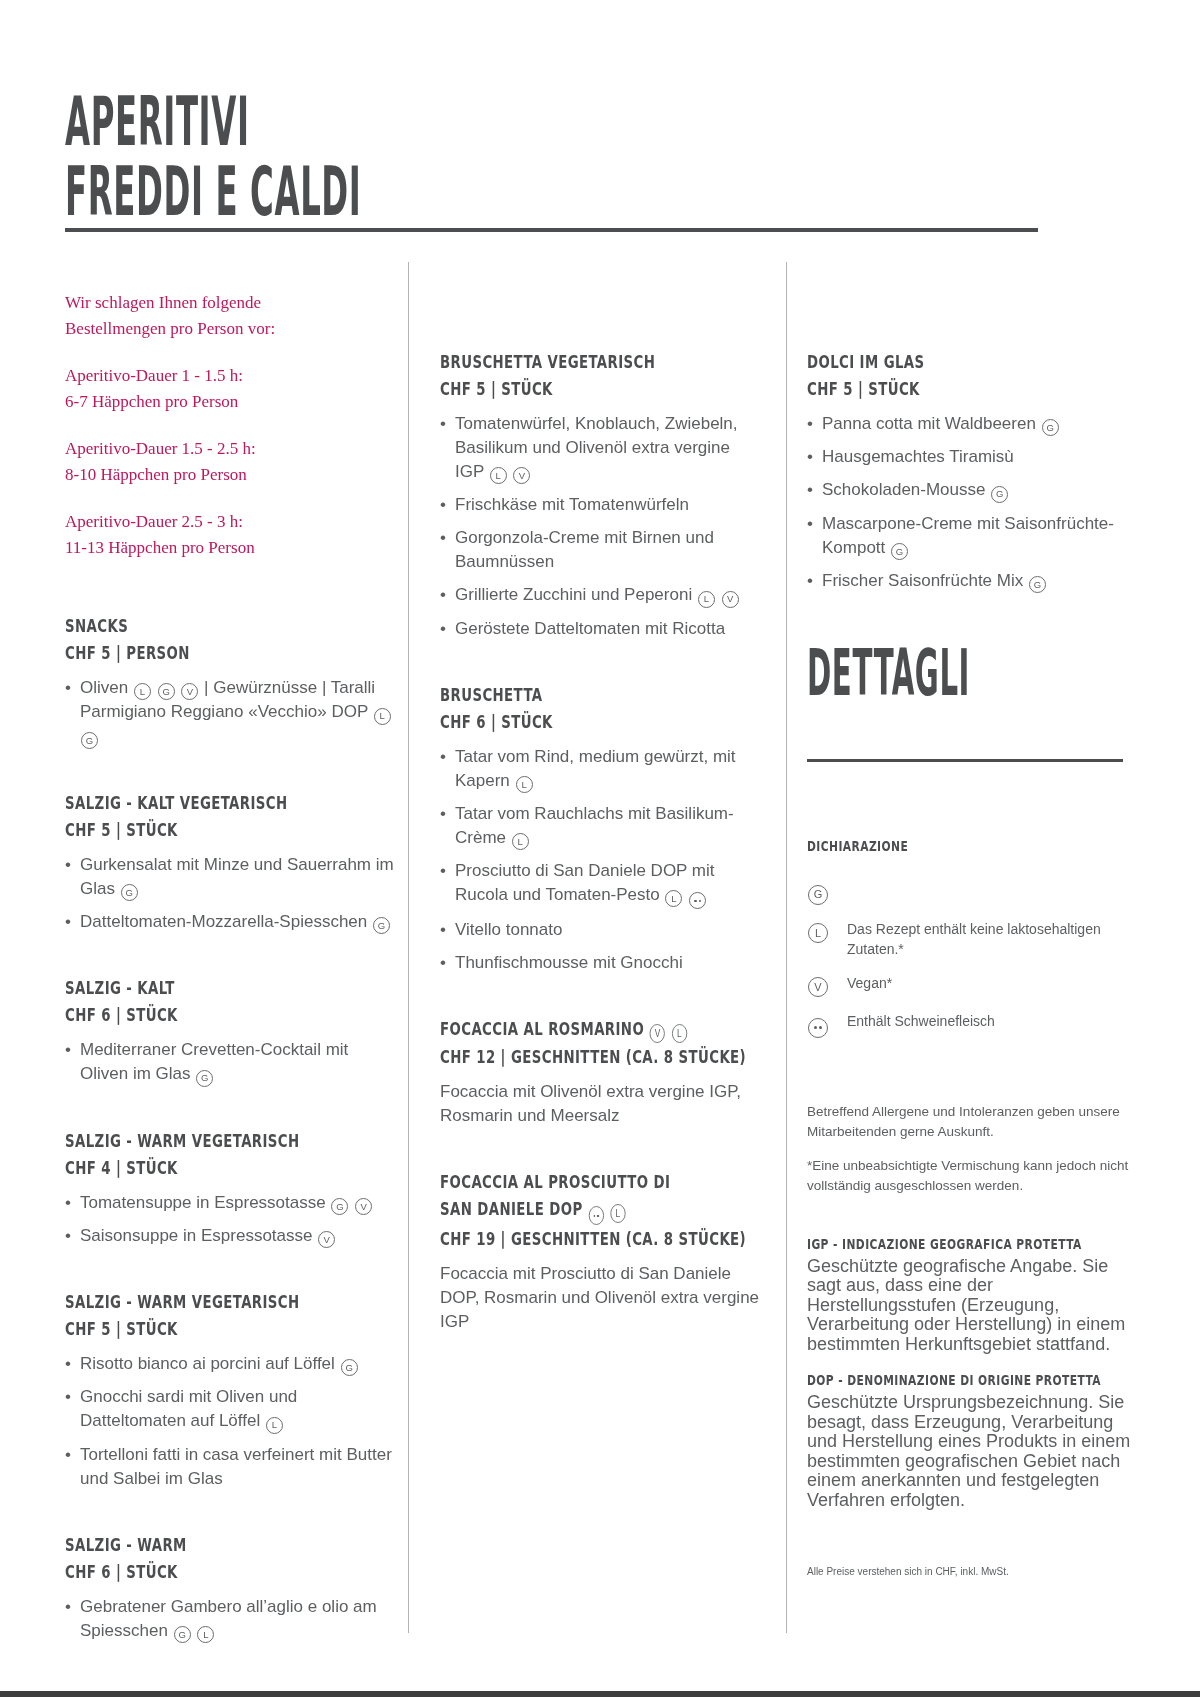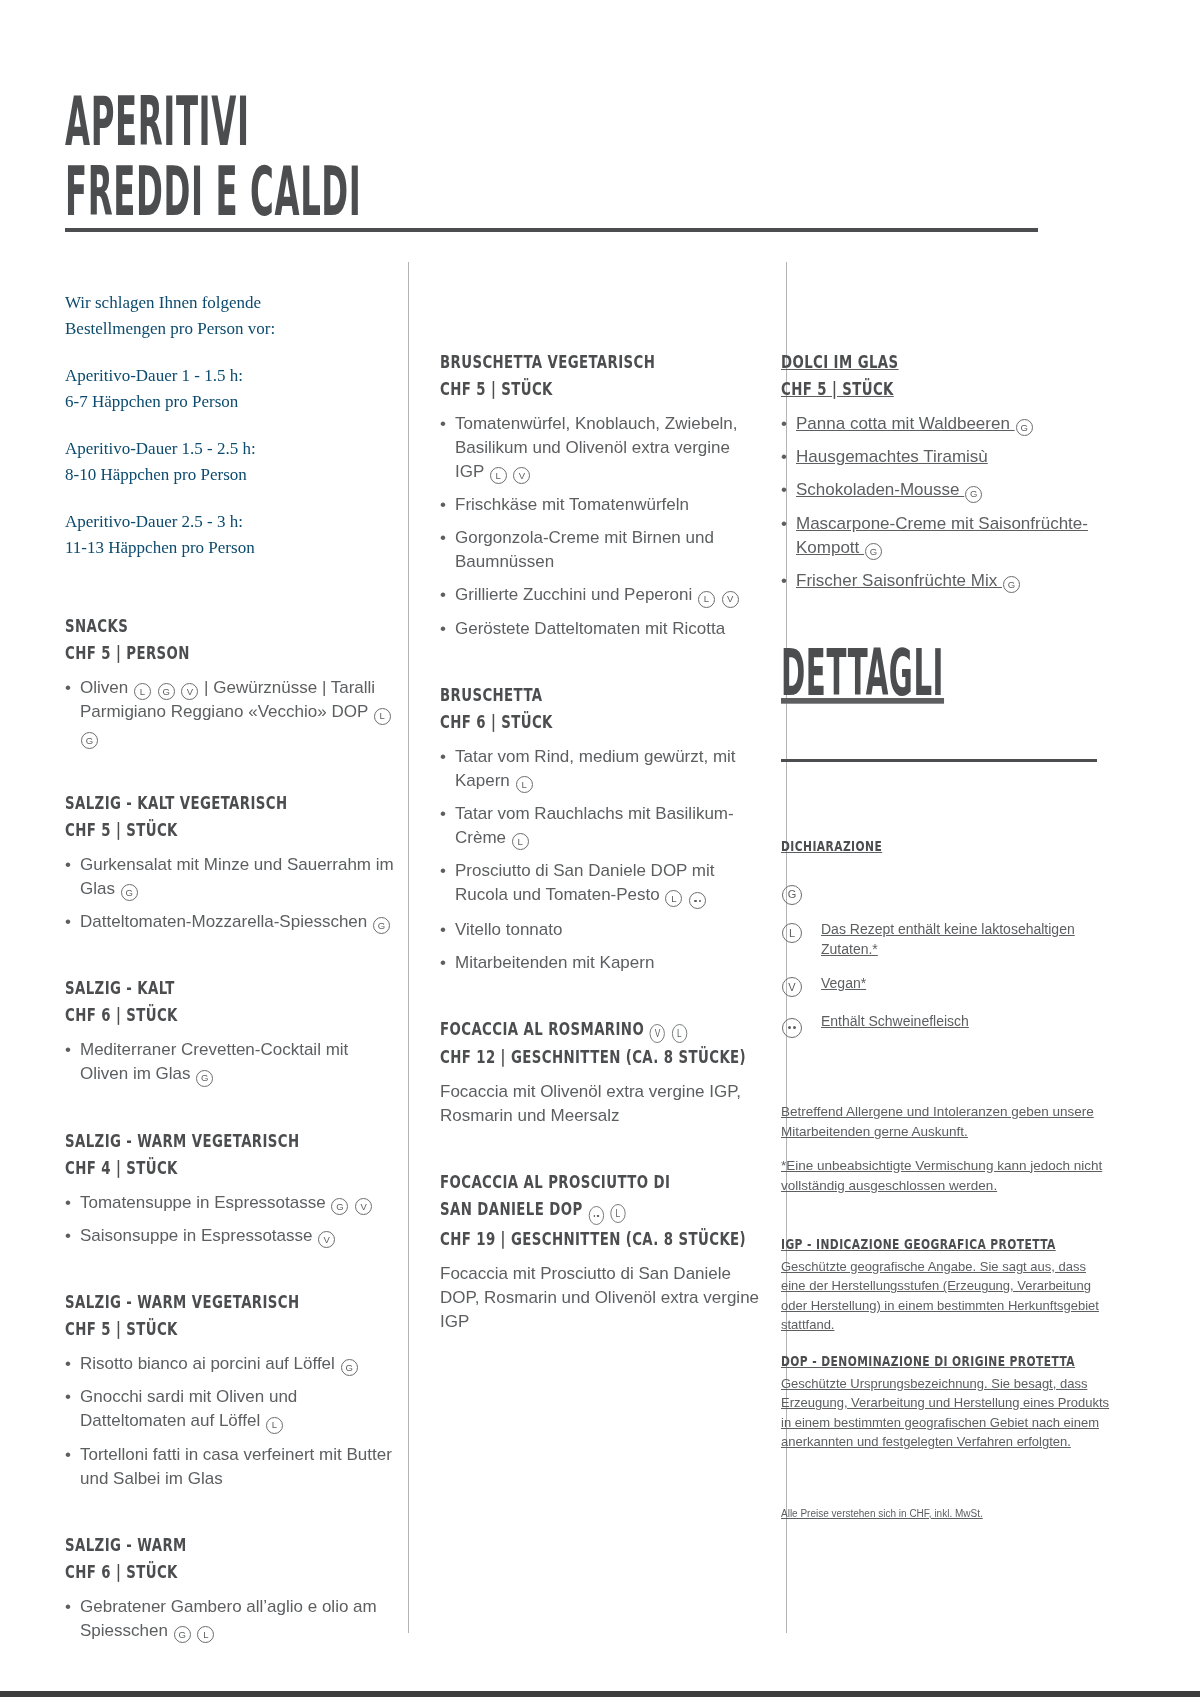--- a/index.html
+++ b/index.html
@@ -17,26 +17,26 @@
   }
   .title-rule { position:absolute; top:228px; left:65px; width:973px; height:4px; background:#4c4d4f; }
 
   .col-divider { position:absolute; top:262px; width:1px; height:1371px; background:#b4b4b4; }
   .divider-1 { left:408px; }
   .divider-2 { left:786px; }
 
   .col { position:absolute; top:262px; }
   .col-left  { left:65px;  width:332px; padding-top:28px; }
   .col-mid   { left:440px; width:322px; padding-top:34px; }
-  .col-right { left:781px; width:330px; padding-top:34px;text-decoration:underline; }
+  .col-right { left:807px; width:330px; padding-top:34px; }
 
   
   .intro p {
     font-family:"Liberation Serif","DejaVu Serif",serif;
-    font-size:17px; line-height:25.5px; color:#0c4a6e; margin:0 0 22px 0;
+    font-size:17px; line-height:25.5px; color:#be185d; margin:0 0 22px 0;
   }
   
   .menu-section { margin-top:40px; }
   .menu-section:first-child { margin-top:52px; }
   .sec-title, .sec-price {
     font-family:"DejaVu Sans","Liberation Sans",sans-serif; font-stretch:condensed;
     font-weight:700; color:#4c4d4f; font-size:18.5px; line-height:27px;
     letter-spacing:0.5px; transform:scaleX(0.8); transform-origin:left top; margin:0;
   }
   .sec-price { white-space:nowrap; margin-bottom:10px; }
@@ -70,21 +70,21 @@
   }
   .dichiarazione-head { margin-top:74px; }
   .decl-list { margin-top:24px; }
   .decl-row { display:flex; margin-bottom:14px; font-size:14px; line-height:20px; color:#5c5e60; }
   .decl-icon-cell { width:40px; flex:none; padding-top:1px; }
   .decl-row .badge { width:18px; height:18px; font-size:11px; }
   .decl-row .badge .dot { width:3px; height:3px; }
   .footnotes { margin-top:64px; }
   .footnotes p { font-size:13.5px; line-height:20px; color:#5c5e60; margin:0 0 14px 0; }
   .legal-head { margin-top:38px; }
-  .legal-text { font-size:13px; line-height:19.5px; color:#5c5e60; margin:3px 0 0 0; }
+  .legal-text { font-size:18px; line-height:19.5px; color:#5c5e60; margin:3px 0 0 0; }
   .dop-head { margin-top:16px; }
   .price-note { font-size:10px; line-height:20px; color:#5c5e60; margin-top:52px; }
 
   .bottom-bar { position:absolute; left:0; right:0; bottom:0; height:6px; background:#3e3e3e; }
 </style>
 </head>
 <body>
 
 <div class="page">
 
@@ -153,21 +153,21 @@
         <section class="menu-section">
           <h3 class="sec-title">BRUSCHETTA</h3>
           <div class="sec-price">CHF 6 | STÜCK</div>
           <div class="item"><span class="bullet">•</span><span class="item-text">Tatar vom Rind, medium gewürzt, mit Kapern <span class="badge">L</span></span></div>
           <div class="item"><span class="bullet">•</span><span class="item-text">Tatar vom Rauchlachs mit Basilikum-Crème <span class="badge">L</span></span></div>
           <div class="item"><span class="bullet">•</span><span class="item-text">Prosciutto di San Daniele DOP mit Rucola und Tomaten-Pesto <span class="badge">L</span> <span class="badge badge-pork">
                 <i class="dot"></i>
                 <i class="dot"></i>
               </span></span></div>
           <div class="item"><span class="bullet">•</span><span class="item-text">Vitello tonnato</span></div>
-          <div class="item"><span class="bullet">•</span><span class="item-text">Mitarbeitenden mit Kapern</span></div>
+          <div class="item"><span class="bullet">•</span><span class="item-text">Thunfischmousse mit Gnocchi</span></div>
         </section>
         <section class="menu-section">
           <h3 class="sec-title">FOCACCIA AL ROSMARINO <span class="badge">V</span> <span class="badge">L</span></h3>
           <div class="sec-price">CHF 12 | GESCHNITTEN (CA. 8 STÜCKE)</div>
           <div class="sec-desc">Focaccia mit Olivenöl extra vergine IGP, Rosmarin und Meersalz</div>
         </section>
         <section class="menu-section">
           <h3 class="sec-title">FOCACCIA AL PROSCIUTTO DI SAN DANIELE DOP <span class="badge badge-pork">
               <i class="dot"></i>
               <i class="dot"></i>

